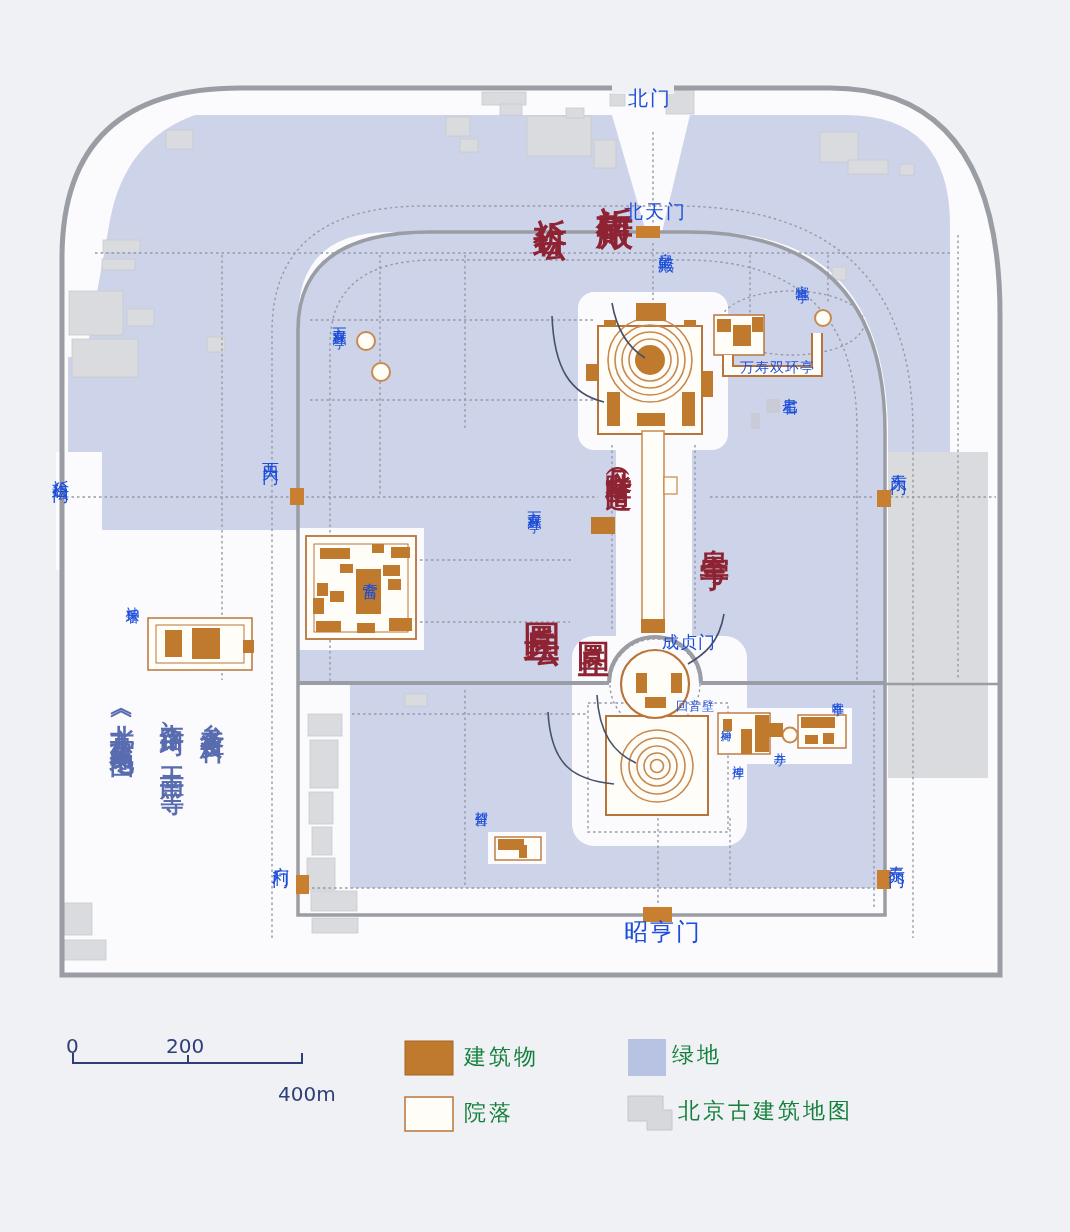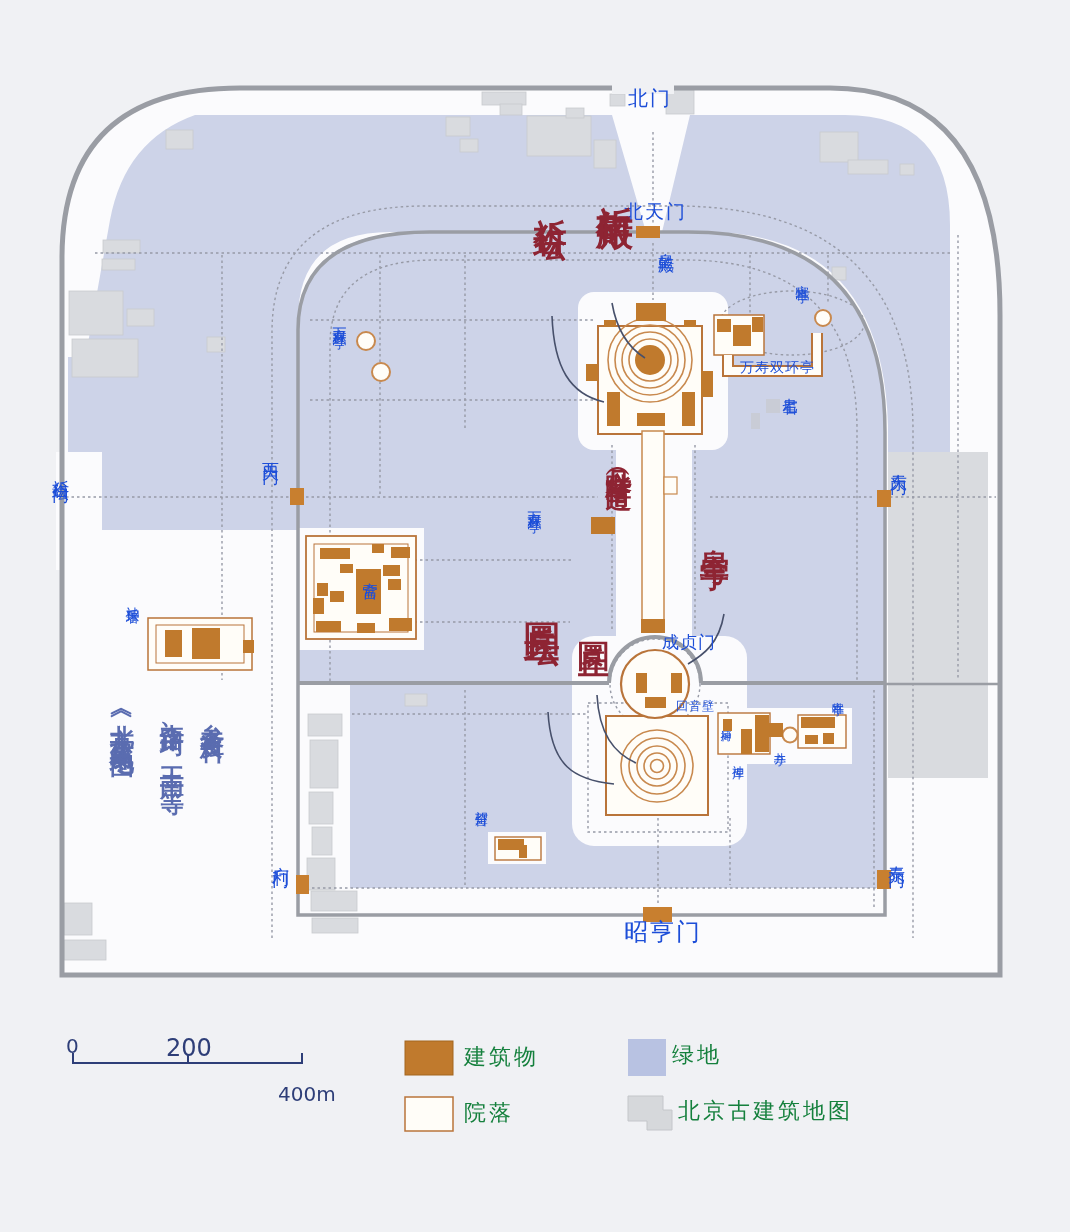--- a/index.html
+++ b/index.html
@@ -260,20 +260,20 @@
   <div class="lbl v gray" style="left:475px;top:801px;font-size:13px;letter-spacing:1px">望灯台</div>
   <div class="lbl v gray" style="left:272px;top:853px;font-size:17px">广利门</div>
   <div class="lbl gray" style="left:624px;top:920px;font-size:24px">昭亨门</div>
   <div class="lbl v gray" style="left:888px;top:853px;font-size:17px">泰元门</div>
 
   <div class="lbl v blue" style="left:200px;top:704px;font-size:24px">参考资料：</div>
   <div class="lbl v blue" style="left:160px;top:704px;font-size:24px">李路珂、王南 等</div>
   <div class="lbl v blue" style="left:110px;top:700px;font-size:24px">《北京古建筑地图》</div>
 
   <div class="lbl navy" style="left:66px;top:1036px;font-size:20px">0</div>
-  <div class="lbl navy" style="left:166px;top:1036px;font-size:24px">200</div>
+  <div class="lbl navy" style="left:166px;top:1036px;font-size:20px">200</div>
   <div class="lbl navy" style="left:278px;top:1084px;font-size:20px">400m</div>
 
   <div class="lbl leg" style="left:464px;top:1046px;font-size:22px">建筑物</div>
   <div class="lbl leg" style="left:464px;top:1102px;font-size:22px">院落</div>
   <div class="lbl leg" style="left:672px;top:1044px;font-size:22px">绿地</div>
   <div class="lbl leg" style="left:678px;top:1100px;font-size:22px">北京古建筑地图</div>
 </div>
 
 </body></html>

